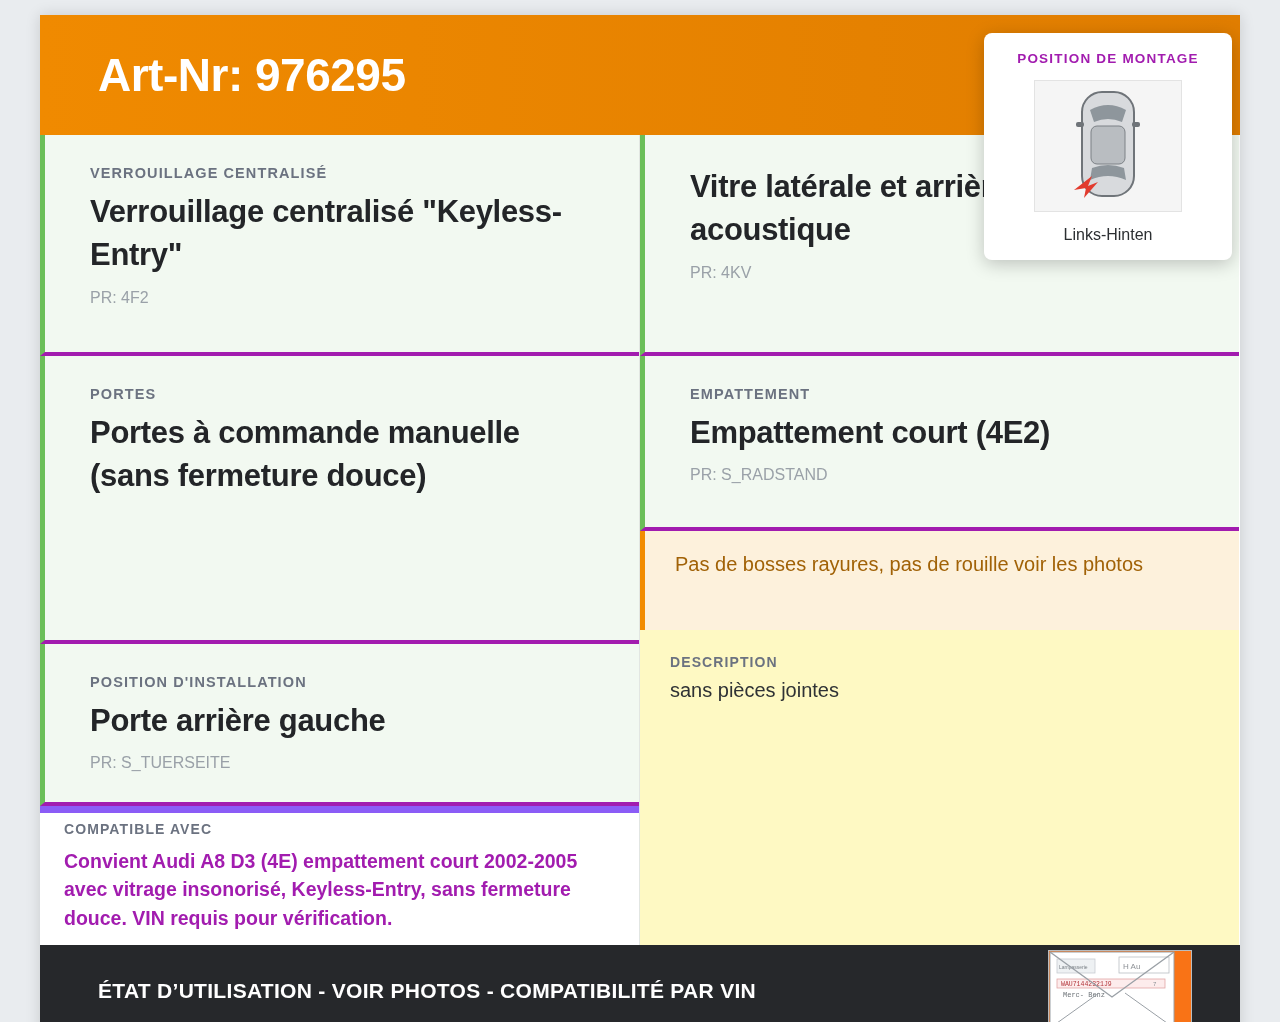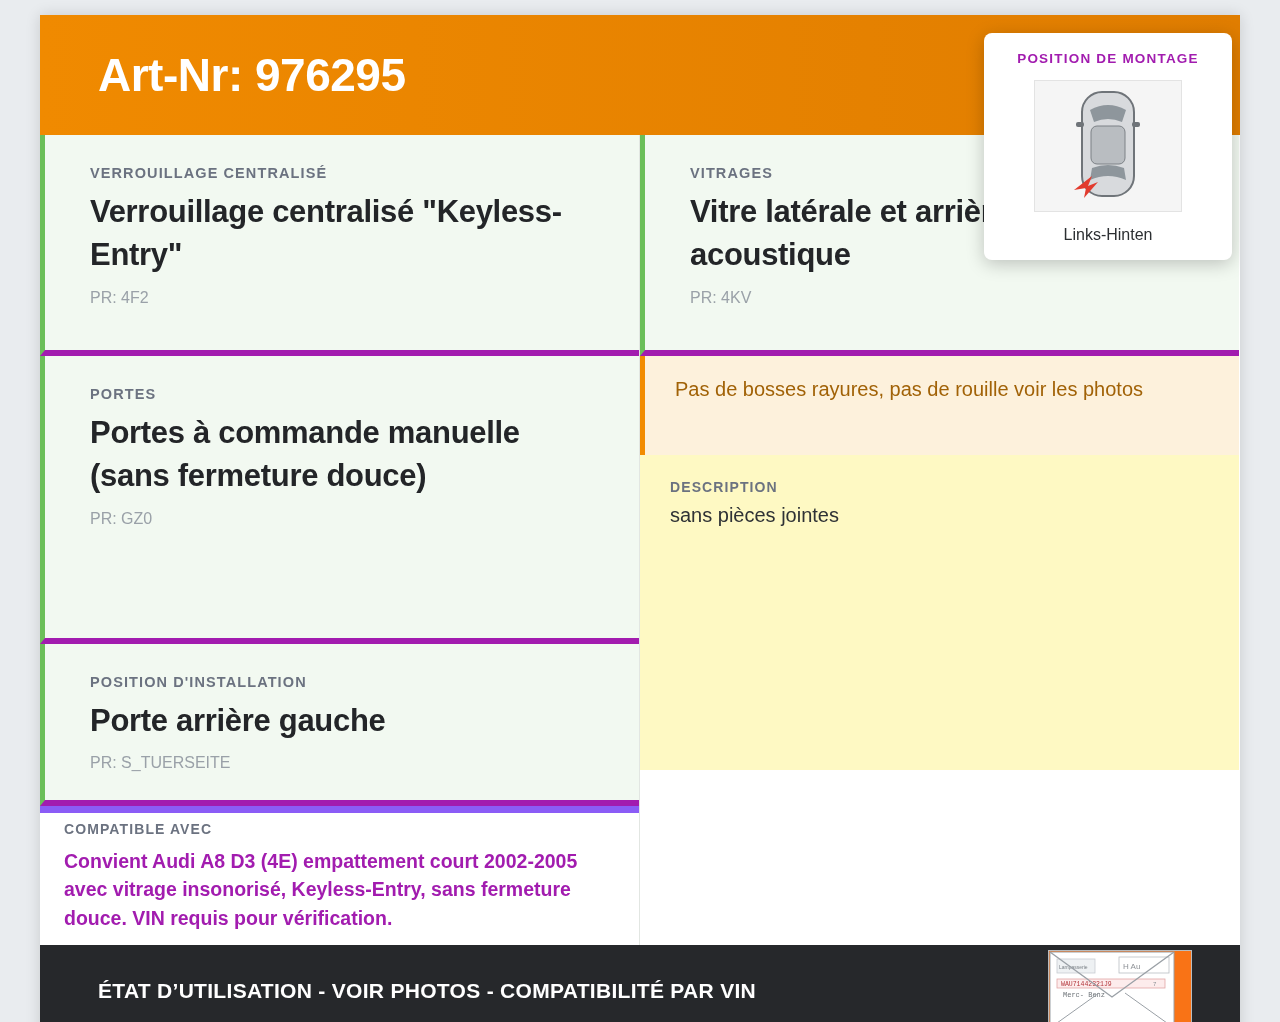--- a/index.html
+++ b/index.html
@@ -50,21 +50,21 @@
     border-right: 1px solid #e2e6e2;
   }
   .col-right {
     width: 599px;
   }
 
   .spec {
     padding: 30px 40px 26px 45px;
     background: #f2f9f1;
     border-left: 5px solid #6bbf59;
-    border-bottom: 6px solid #a21caf;
+    border-bottom: 4px solid #a21caf;
   }
   .spec .label {
     font-size: 14.5px;
     font-weight: bold;
     letter-spacing: 1.1px;
     color: #6b7280;
     text-transform: uppercase;
     margin-bottom: 9px;
   }
   .spec .value {
@@ -230,44 +230,47 @@
 
       <div class="spec row-h1">
         <div class="label">VERROUILLAGE CENTRALISÉ</div>
         <div class="value">Verrouillage centralisé "Keyless-Entry"</div>
         <div class="pr">PR: 4F2</div>
       </div>
 
       <div class="spec row-h2">
         <div class="label">PORTES</div>
         <div class="value">Portes à commande manuelle (sans fermeture douce)</div>
-        <div class="pr">PR: GZ0</div>
       </div>
 
       <div class="spec row-h3">
         <div class="label">POSITION D'INSTALLATION</div>
         <div class="value">Porte arrière gauche</div>
         <div class="pr">PR: S_TUERSEITE</div>
       </div>
 
       <div class="compat">
         <div class="label">COMPATIBLE AVEC</div>
         <div class="value">Convient Audi A8 D3 (4E) empattement court 2002-2005 avec vitrage insonorisé, Keyless-Entry, sans fermeture douce. VIN requis pour vérification.</div>
       </div>
 
     </div>
 
     <div class="col-right">
 
       <div class="spec r-row1">
-        <div class="label">VITRAGES</div>
         <div class="value">Vitre latérale et arrière en verre acoustique</div>
         <div class="pr">PR: 4KV</div>
       </div>
 
+      <div class="spec r-row2">
+        <div class="label">EMPATTEMENT</div>
+        <div class="value">Empattement court (4E2)</div>
+        <div class="pr">PR: S_RADSTAND</div>
+      </div>
 
       <div class="etat">
         <div class="value">Pas de bosses rayures, pas de rouille voir les photos</div>
       </div>
 
       <div class="desc">
         <div class="label">DESCRIPTION</div>
         <div class="value">sans pièces jointes</div>
       </div>
 

